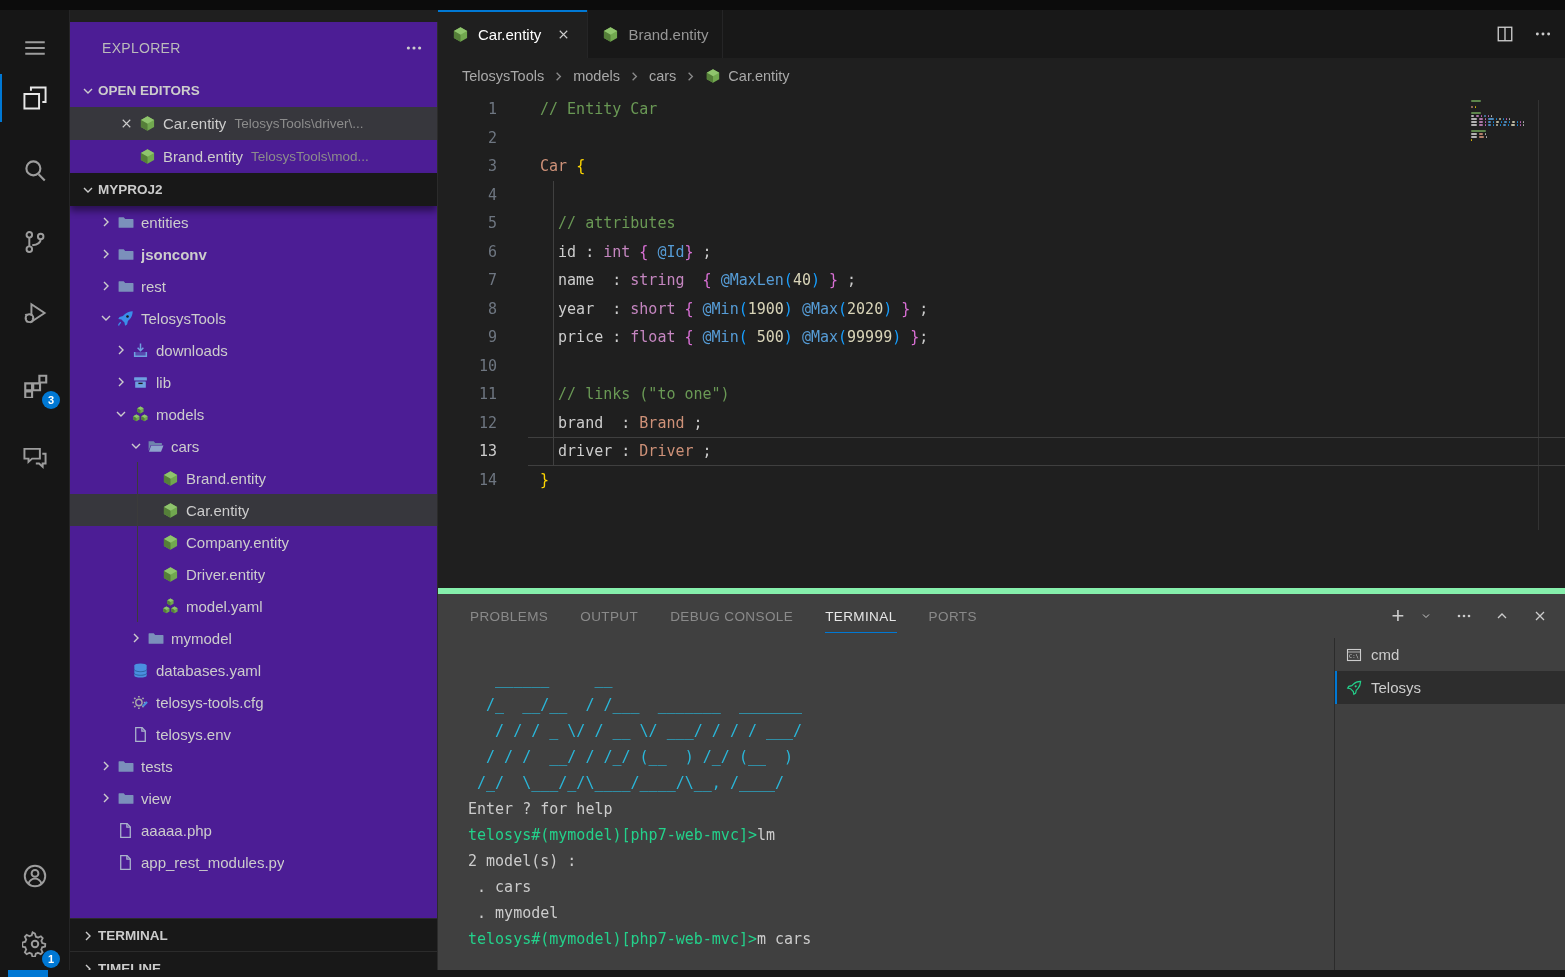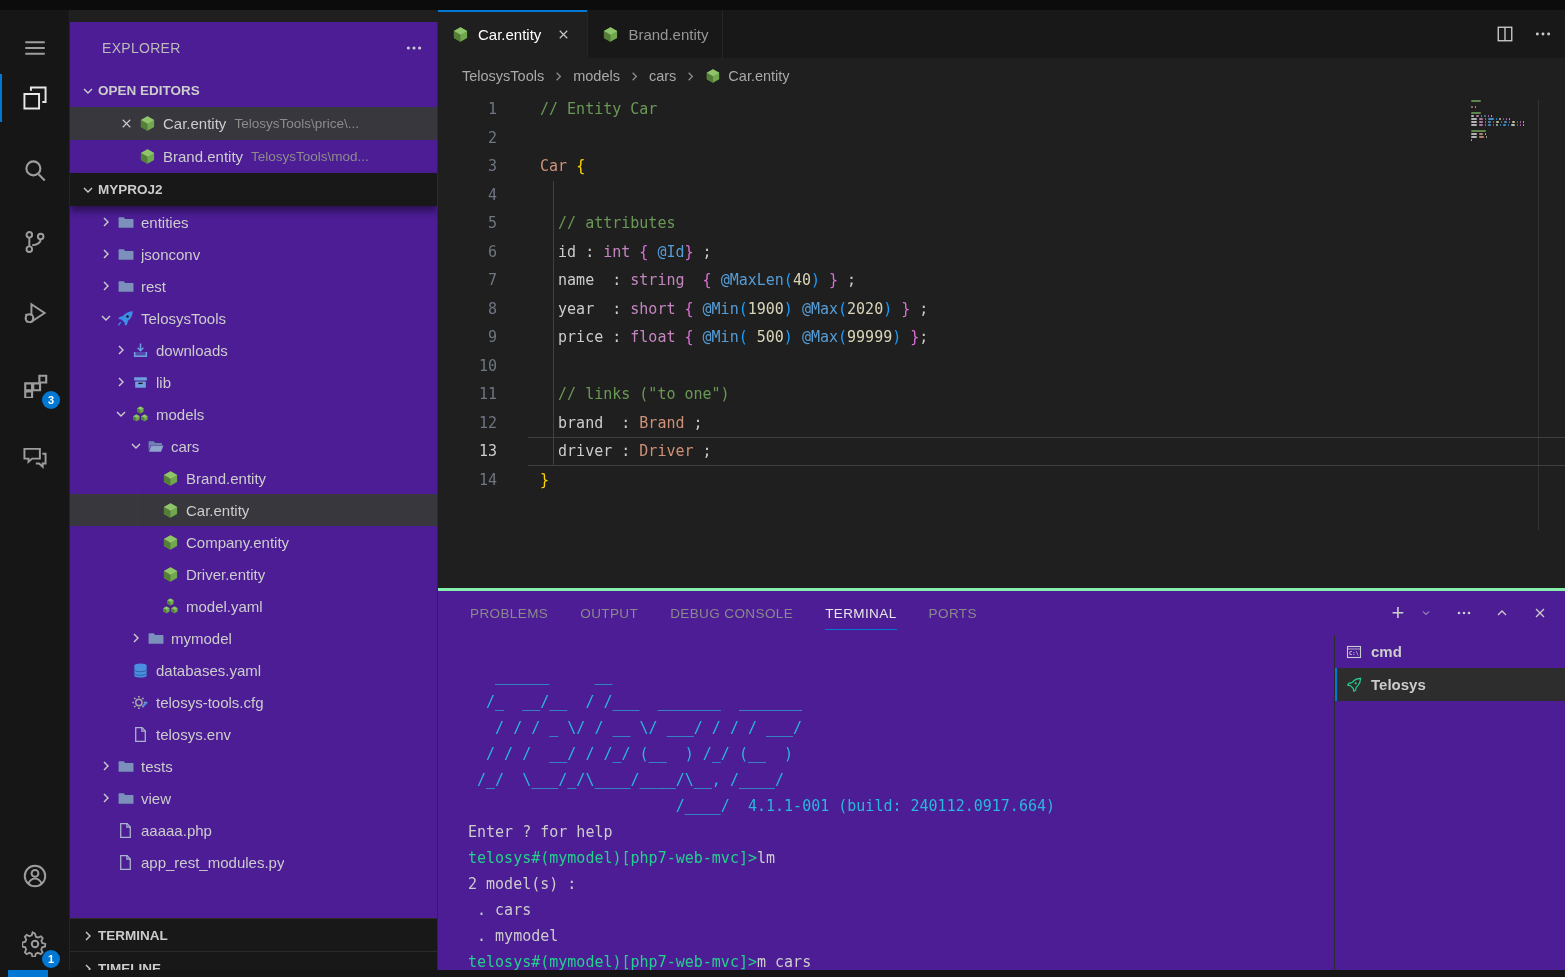--- a/index.html
+++ b/index.html
@@ -74,33 +74,33 @@
   .indent-guide { position:absolute; left:115px; width:1px; background:#404040; }
   .tk-plain { color:#cccccc;text-align:right; } .tk-comment { color:#6a9955; } .tk-entity { color:#ce9178; }
   .tk-b1 { color:#ffd700; } .tk-b2 { color:#da70d6; } .tk-b3 { color:#179fff; }
   .tk-type { color:#c586c0; } .tk-anno { color:#569cd6; } .tk-num { color:#d8d4b8; }
   .minimap { position:absolute; right:28px; top:6px; width:66px; }
   .mm-row { display:flex; gap:2px; height:2px; margin-bottom:1px; }
   .mm-seg { height:2px; border-radius:1px; opacity:.85; }
   .mm-edge { position:absolute; right:26px; top:6px; width:1px; height:430px; background:#333; }
 
   
-  .panel { position:absolute; left:0; top:578px; width:1127px; height:382px; background:#4c1d95; border-top:3px solid #86efac; }
+  .panel { position:absolute; left:0; top:578px; width:1127px; height:382px; background:#404040; border-top:6px solid #86efac; }
   .panel-header { position:absolute; left:0; top:0; width:1127px; height:44px; display:flex; align-items:center; padding-left:32px; }
   .ptab { position:relative; height:44px; display:flex; align-items:center; margin-right:32px; color:#8a8a8a; font-size:13.5px; letter-spacing:.4px; cursor:pointer; }
   .ptab.active { color:#e7e7e7; }
   .ptab.active::after { content:""; position:absolute; left:0; right:0; bottom:5px; height:1.5px; background:#0078d4; }
   .panel-actions { position:absolute; right:14px; top:0; height:44px; display:flex; align-items:center; gap:16px; color:#cccccc; }
   .panel-actions .act { width:22px; height:22px; display:flex; align-items:center; justify-content:center; cursor:pointer; }
   .panel-actions svg { width:16px; height:16px; }
   .plus-glyph { font-size:22px; font-weight:300; line-height:20px; }
   .term { position:absolute; left:30px; top:72px; right:240px; bottom:0; font-family:"DejaVu Sans Mono","Liberation Mono",monospace; font-size:15px; overflow:hidden; }
   .tline { height:26px; line-height:26px; white-space:pre; }
   .tc-cyan { color:#29b8db; } .tc-green { color:#23d18b; } .tc-white { color:#cccccc; }
-  .termlist { position:absolute; right:0; top:44px; width:231px; bottom:0; border-left:1px solid #2b2b2b;font-weight:bold; }
+  .termlist { position:absolute; right:0; top:44px; width:231px; bottom:0; border-left:1px solid #2b2b2b; }
   .termlist .row { height:33px; padding-left:10px; }
   .termlist .row.selected { background:#2d2d2d; }
   .termlist .row.selected::before { content:""; position:absolute; left:0; top:0; bottom:0; width:2px; background:#0078d4; }
   .termlist .fi { width:18px; height:18px; margin-right:8px; display:flex; align-items:center; justify-content:center; }
   .termlist .fi svg { width:16px; height:16px; }
 </style>
 </head>
 <body>
 
 <div id="app">
@@ -194,21 +194,21 @@
             </svg>
           </span>
           <span class="fi">
             <svg viewBox="0 0 16 16">
               <path d="M8 1.2 14.2 4.7v6.6L8 14.8 1.8 11.3V4.7Z" fill="#71a84f"></path>
               <path d="M8 1.2 14.2 4.7 8 8.2 1.8 4.7Z" fill="#8fc46d"></path>
               <path d="M8 8.2v6.6L1.8 11.3V4.7Z" fill="#557f39"></path>
             </svg>
           </span>
           <span class="lbl">Car.entity</span>
-          <span class="desc">TelosysTools\price\...</span>
+          <span class="desc">TelosysTools\driver\...</span>
         </div>
         <div class="row" style="padding-left: 46px;">
           <span class="closex"></span>
           <span class="fi">
             <svg viewBox="0 0 16 16">
               <path d="M8 1.2 14.2 4.7v6.6L8 14.8 1.8 11.3V4.7Z" fill="#71a84f"></path>
               <path d="M8 1.2 14.2 4.7 8 8.2 1.8 4.7Z" fill="#8fc46d"></path>
               <path d="M8 8.2v6.6L1.8 11.3V4.7Z" fill="#557f39"></path>
             </svg>
           </span>
@@ -231,21 +231,21 @@
               <path d="M6 4l4 4-4 4"></path>
             </svg>
           </span>
           <span class="fi">
             <svg viewBox="0 0 16 16">
               <path fill="#7b90bb" d="M1.5 3h4.8l1.4 1.8h7.3q.5 0 .5.5v7.2q0 .5-.5.5h-13q-.5 0-.5-.5V3.5q0-.5.5-.5z"></path>
             </svg>
           </span>
           <span class="lbl">entities</span>
         </div>
-        <div class="row tree-row" style="padding-left: 26px;">
+        <div class="row tree-row" style="padding-left: 26px; font-weight: bold;">
           <span class="chev">
             <svg viewBox="0 0 16 16" fill="none" stroke="currentColor" stroke-width="1.4">
               <path d="M6 4l4 4-4 4"></path>
             </svg>
           </span>
           <span class="fi">
             <svg viewBox="0 0 16 16">
               <path fill="#7b90bb" d="M1.5 3h4.8l1.4 1.8h7.3q.5 0 .5.5v7.2q0 .5-.5.5h-13q-.5 0-.5-.5V3.5q0-.5.5-.5z"></path>
             </svg>
           </span>
@@ -748,21 +748,20 @@
               <path d="M4 4l8 8M12 4l-8 8"></path>
             </svg>
           </span>
       </div>
       <div class="term" id="terminal">
           <div class="tline"><span class="tc-cyan">   ______     __</span></div>
           <div class="tline"><span class="tc-cyan">  /_  __/__  / /___  _______  _______</span></div>
           <div class="tline"><span class="tc-cyan">   / / / _ \/ / __ \/ ___/ / / / ___/</span></div>
           <div class="tline"><span class="tc-cyan">  / / /  __/ / /_/ (__  ) /_/ (__  )</span></div>
           <div class="tline"><span class="tc-cyan"> /_/  \___/_/\____/____/\__, /____/</span></div>
-          <div class="tline"><span class="tc-cyan">                       /____/  4.1.1-001 (build: 240112.0917.664)</span></div>
           <div class="tline"><span class="tc-white">Enter ? for help</span></div>
           <div class="tline"><span class="tc-green">telosys#(mymodel)[php7-web-mvc]&gt;</span><span class="tc-white">lm</span></div>
           <div class="tline"><span class="tc-white">2 model(s) :</span></div>
           <div class="tline"><span class="tc-white"> . cars</span></div>
           <div class="tline"><span class="tc-white"> . mymodel</span></div>
           <div class="tline"><span class="tc-green">telosys#(mymodel)[php7-web-mvc]&gt;</span><span class="tc-white">m cars</span></div>
         </div>
       <div class="termlist" id="termlist">
           <div class="row">
             <span class="fi">

